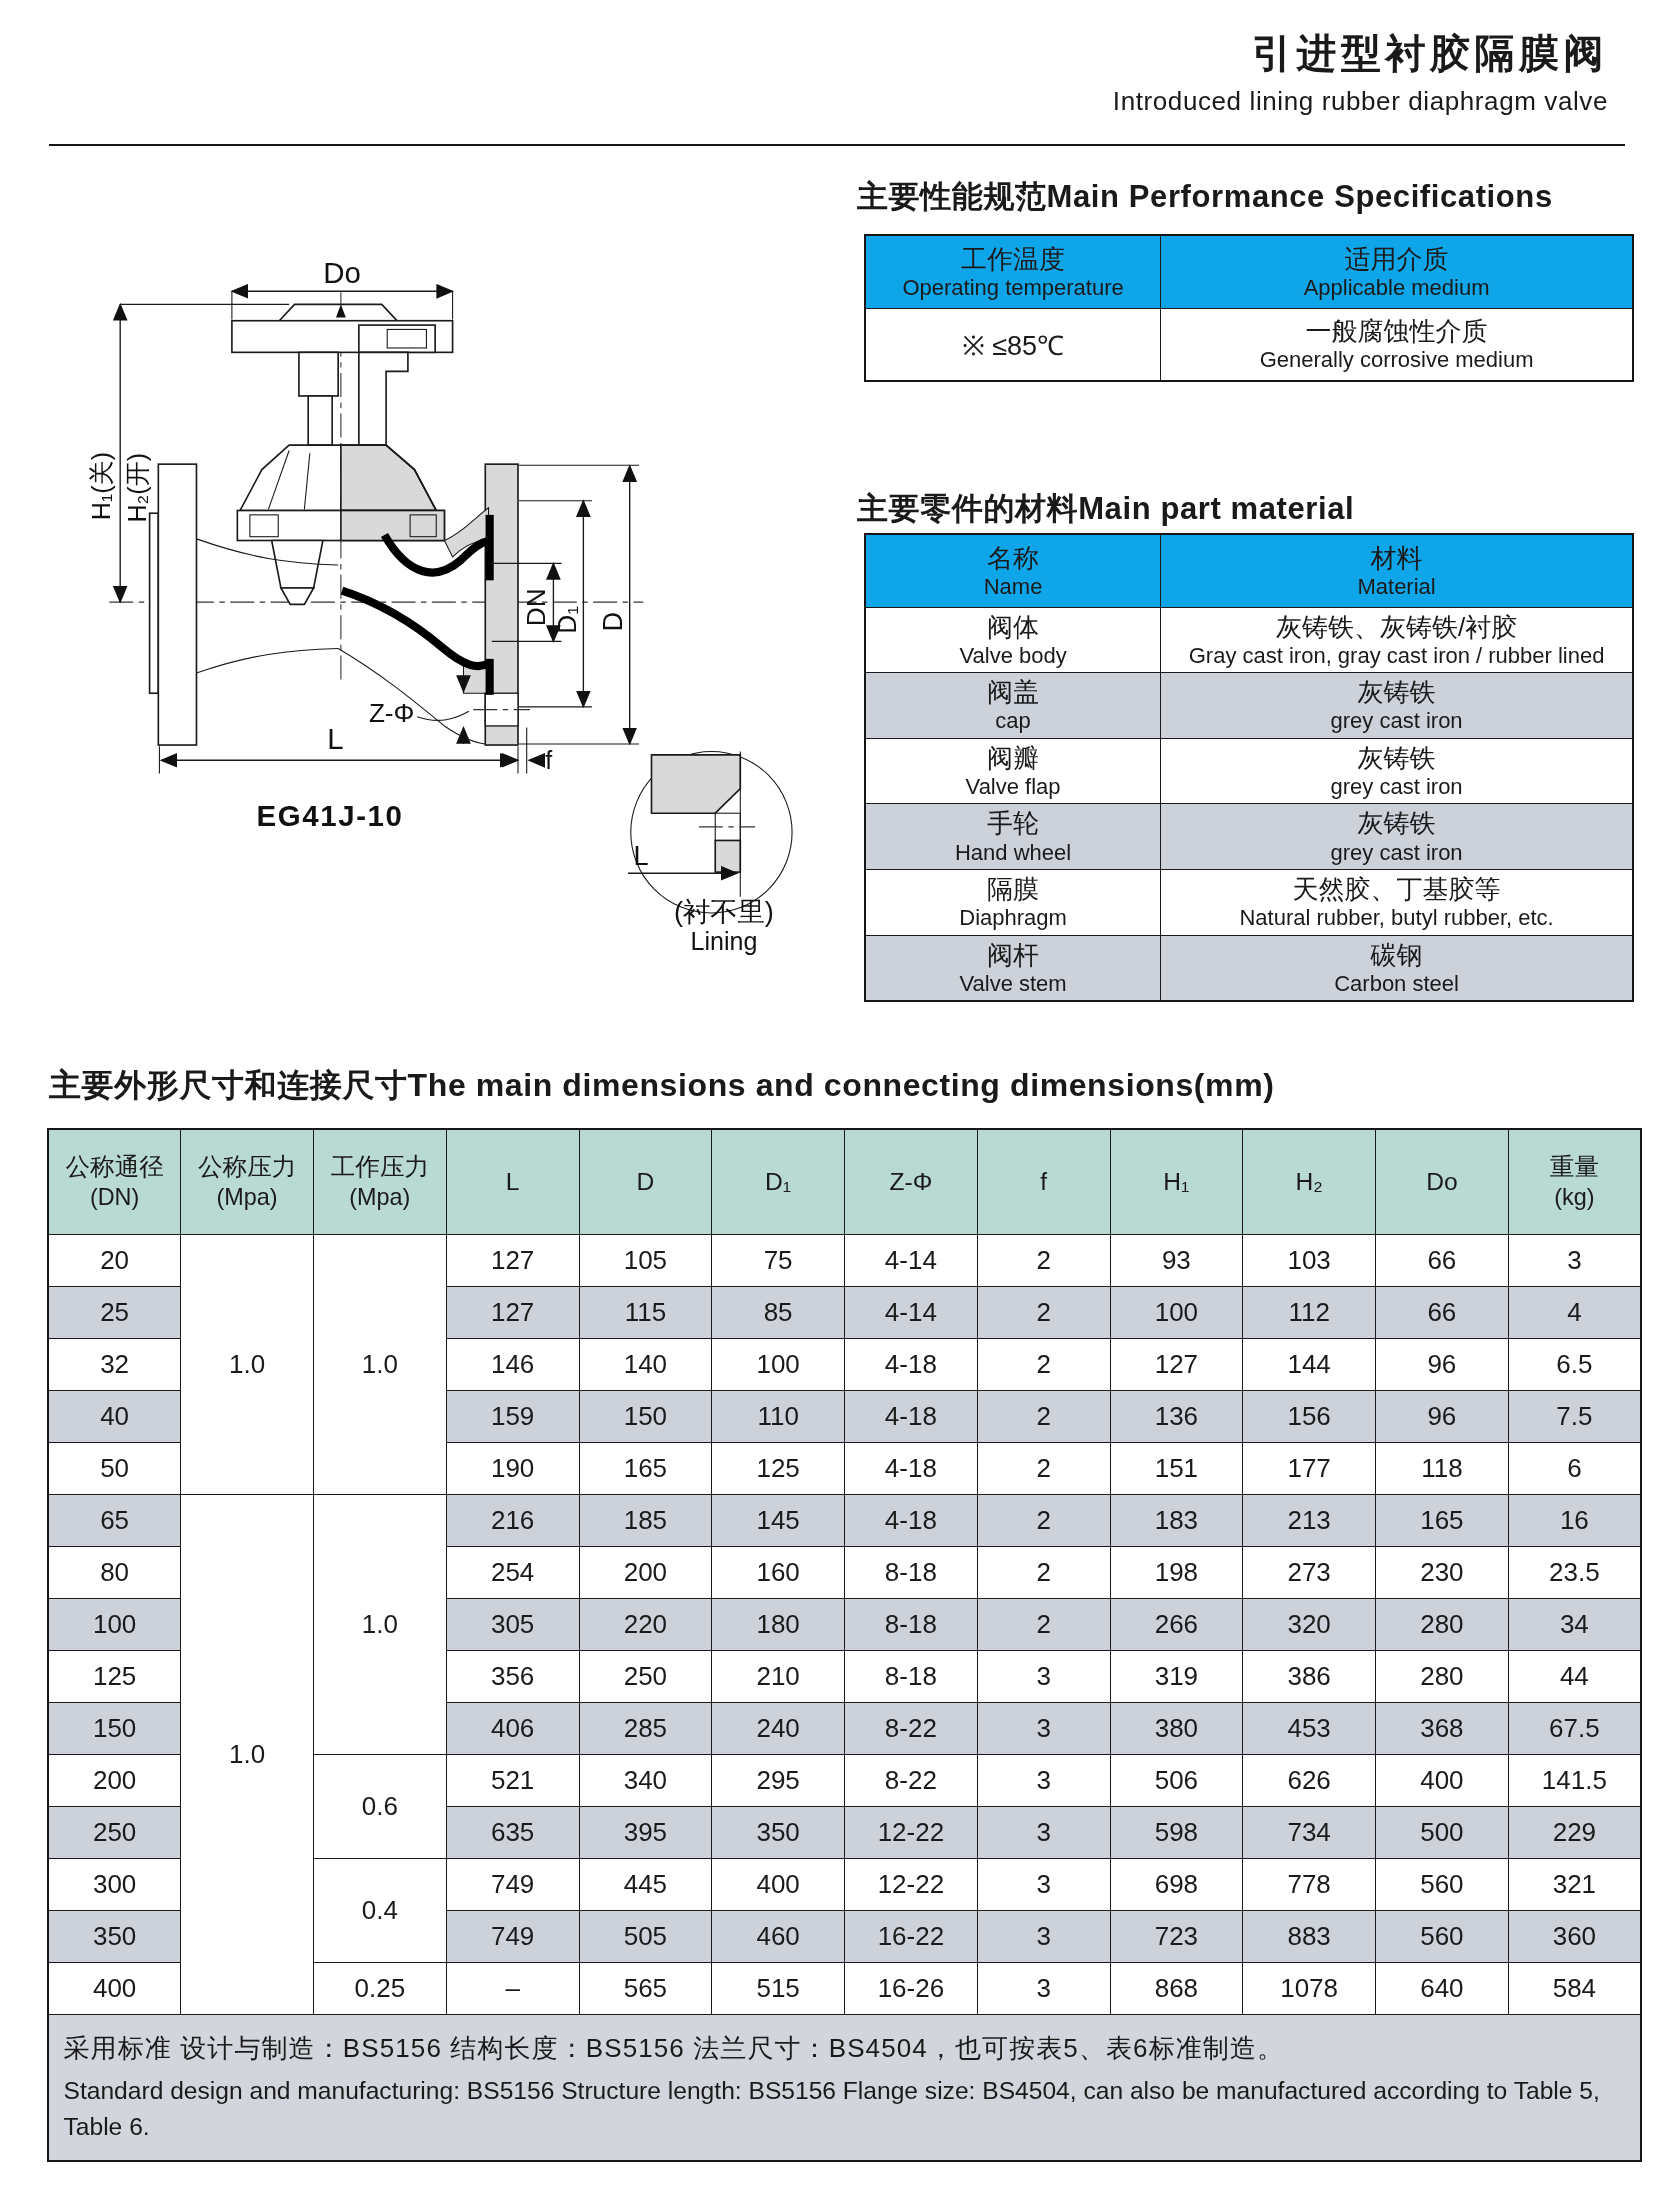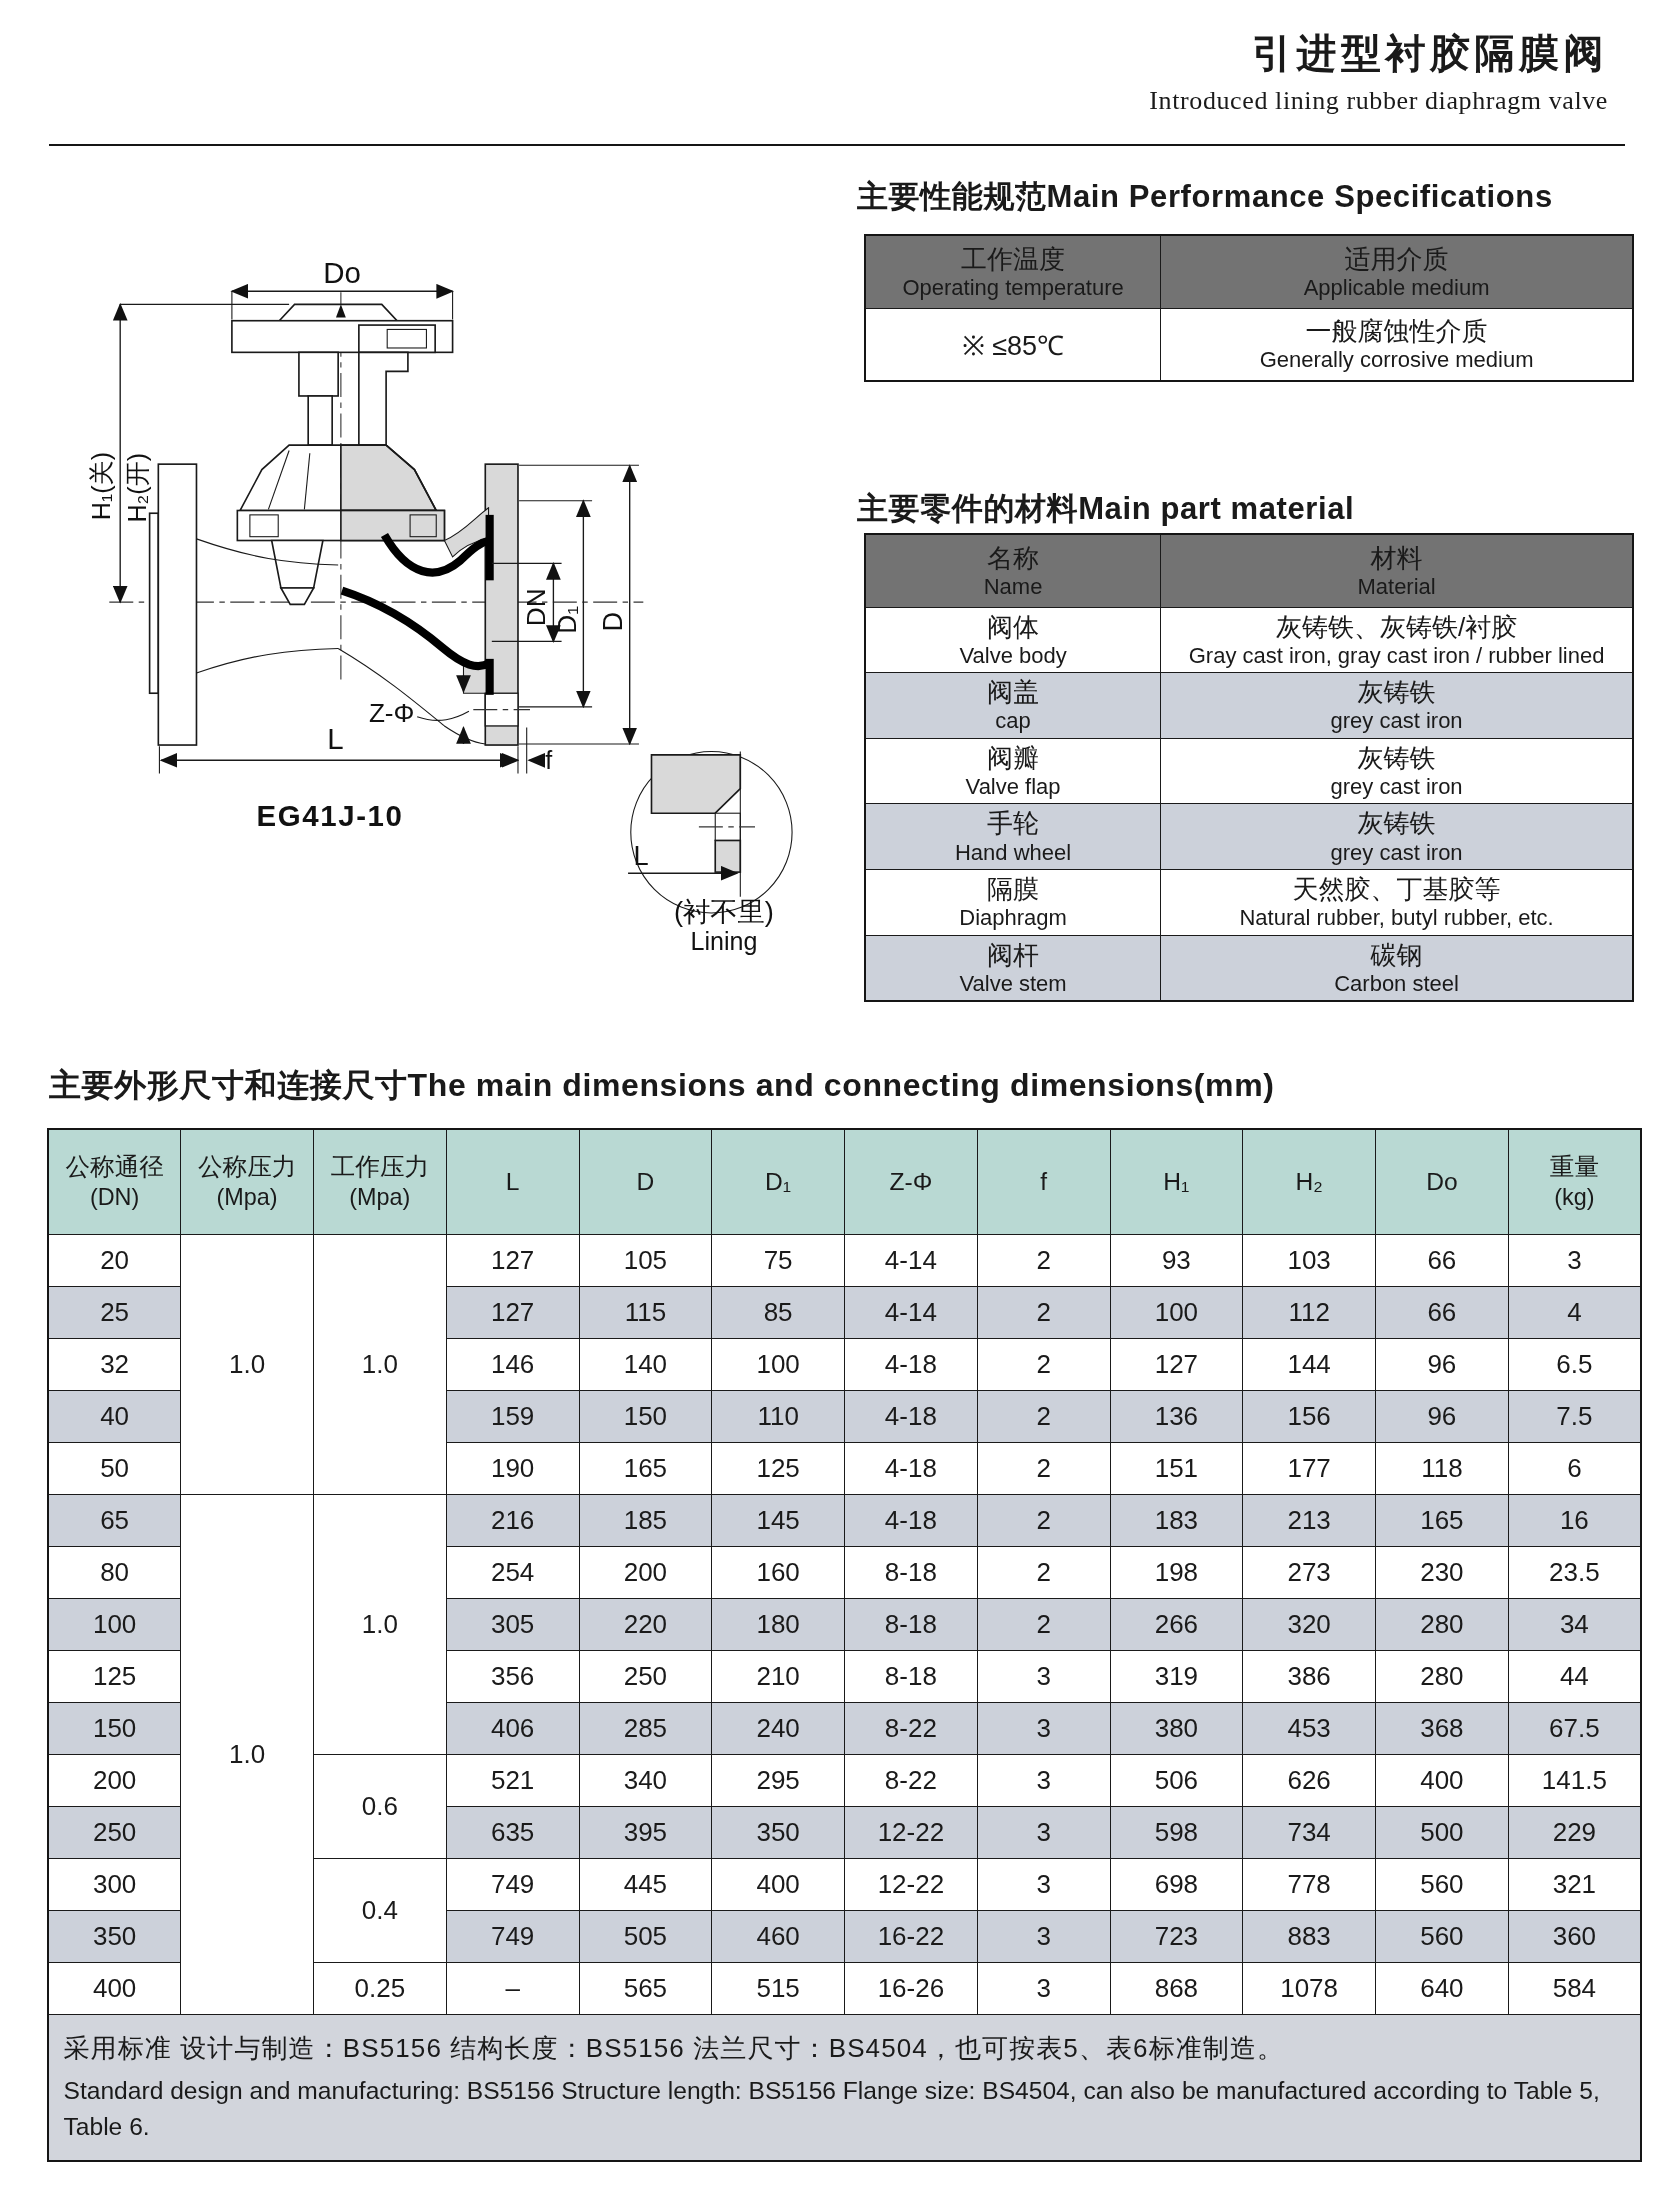--- a/index.html
+++ b/index.html
@@ -1,35 +1,35 @@
 <!DOCTYPE html>
 <html style="font-size:9px"><head>
 <meta charset="utf-8">
 <style>
   html,body{margin:0;padding:0;background:#888;}
   .page{position:relative;width:1674px;height:2205px;background:#ffffff;
         font-family:"Liberation Sans",sans-serif;color:#1a1a1a;overflow:hidden;}
 
   
-  .hdr{position:absolute;top:26px;right:66px;text-align:right;font-family:Liberation Serif, serif;}
+  .hdr{position:absolute;top:26px;right:66px;text-align:right;}
   .hdr-zh{font-size:40px;font-weight:700;letter-spacing:4.5px;}
   .hdr-en{font-size:26px;margin-top:4.5px;letter-spacing:0.6px;}
   .hdr-rule{position:absolute;top:144px;left:49px;width:1576px;height:2.2px;background:#151515;}
 
   
   .sec-title{position:absolute;font-size:31px;font-weight:700;letter-spacing:0.6px;white-space:nowrap;}
   .t-perf{left:857px;top:176px;}
   .t-mat{left:857px;top:488px;}
   .t-dim{left:49px;top:1064px;font-size:32px;}
 
   
   table.spec{position:absolute;border-collapse:collapse;table-layout:fixed;
              border:2.8px solid #151515;background:#fff;}
   table.spec td{border:1.7px solid #1a1a1a;text-align:center;vertical-align:middle;padding:3.3px 6.7px;}
-  .th{background:#737373;}
+  .th{background:#0ea5e9;}
   .zh{font-size:26px;line-height:1.2;}
   .en{font-size:22px;line-height:1.15;}
   .big{font-size:27px;}
   tr.g td{background:#ccd1da;}
 
   .perf-tbl{left:864px;top:234px;width:770px;}
   .perf-tbl td{height:65px;}
   .perf-note{position:absolute;left:858px;top:382px;font-size:20.6px;line-height:1.5;}
   .perf-note .l2{margin-left:32px;}
 

